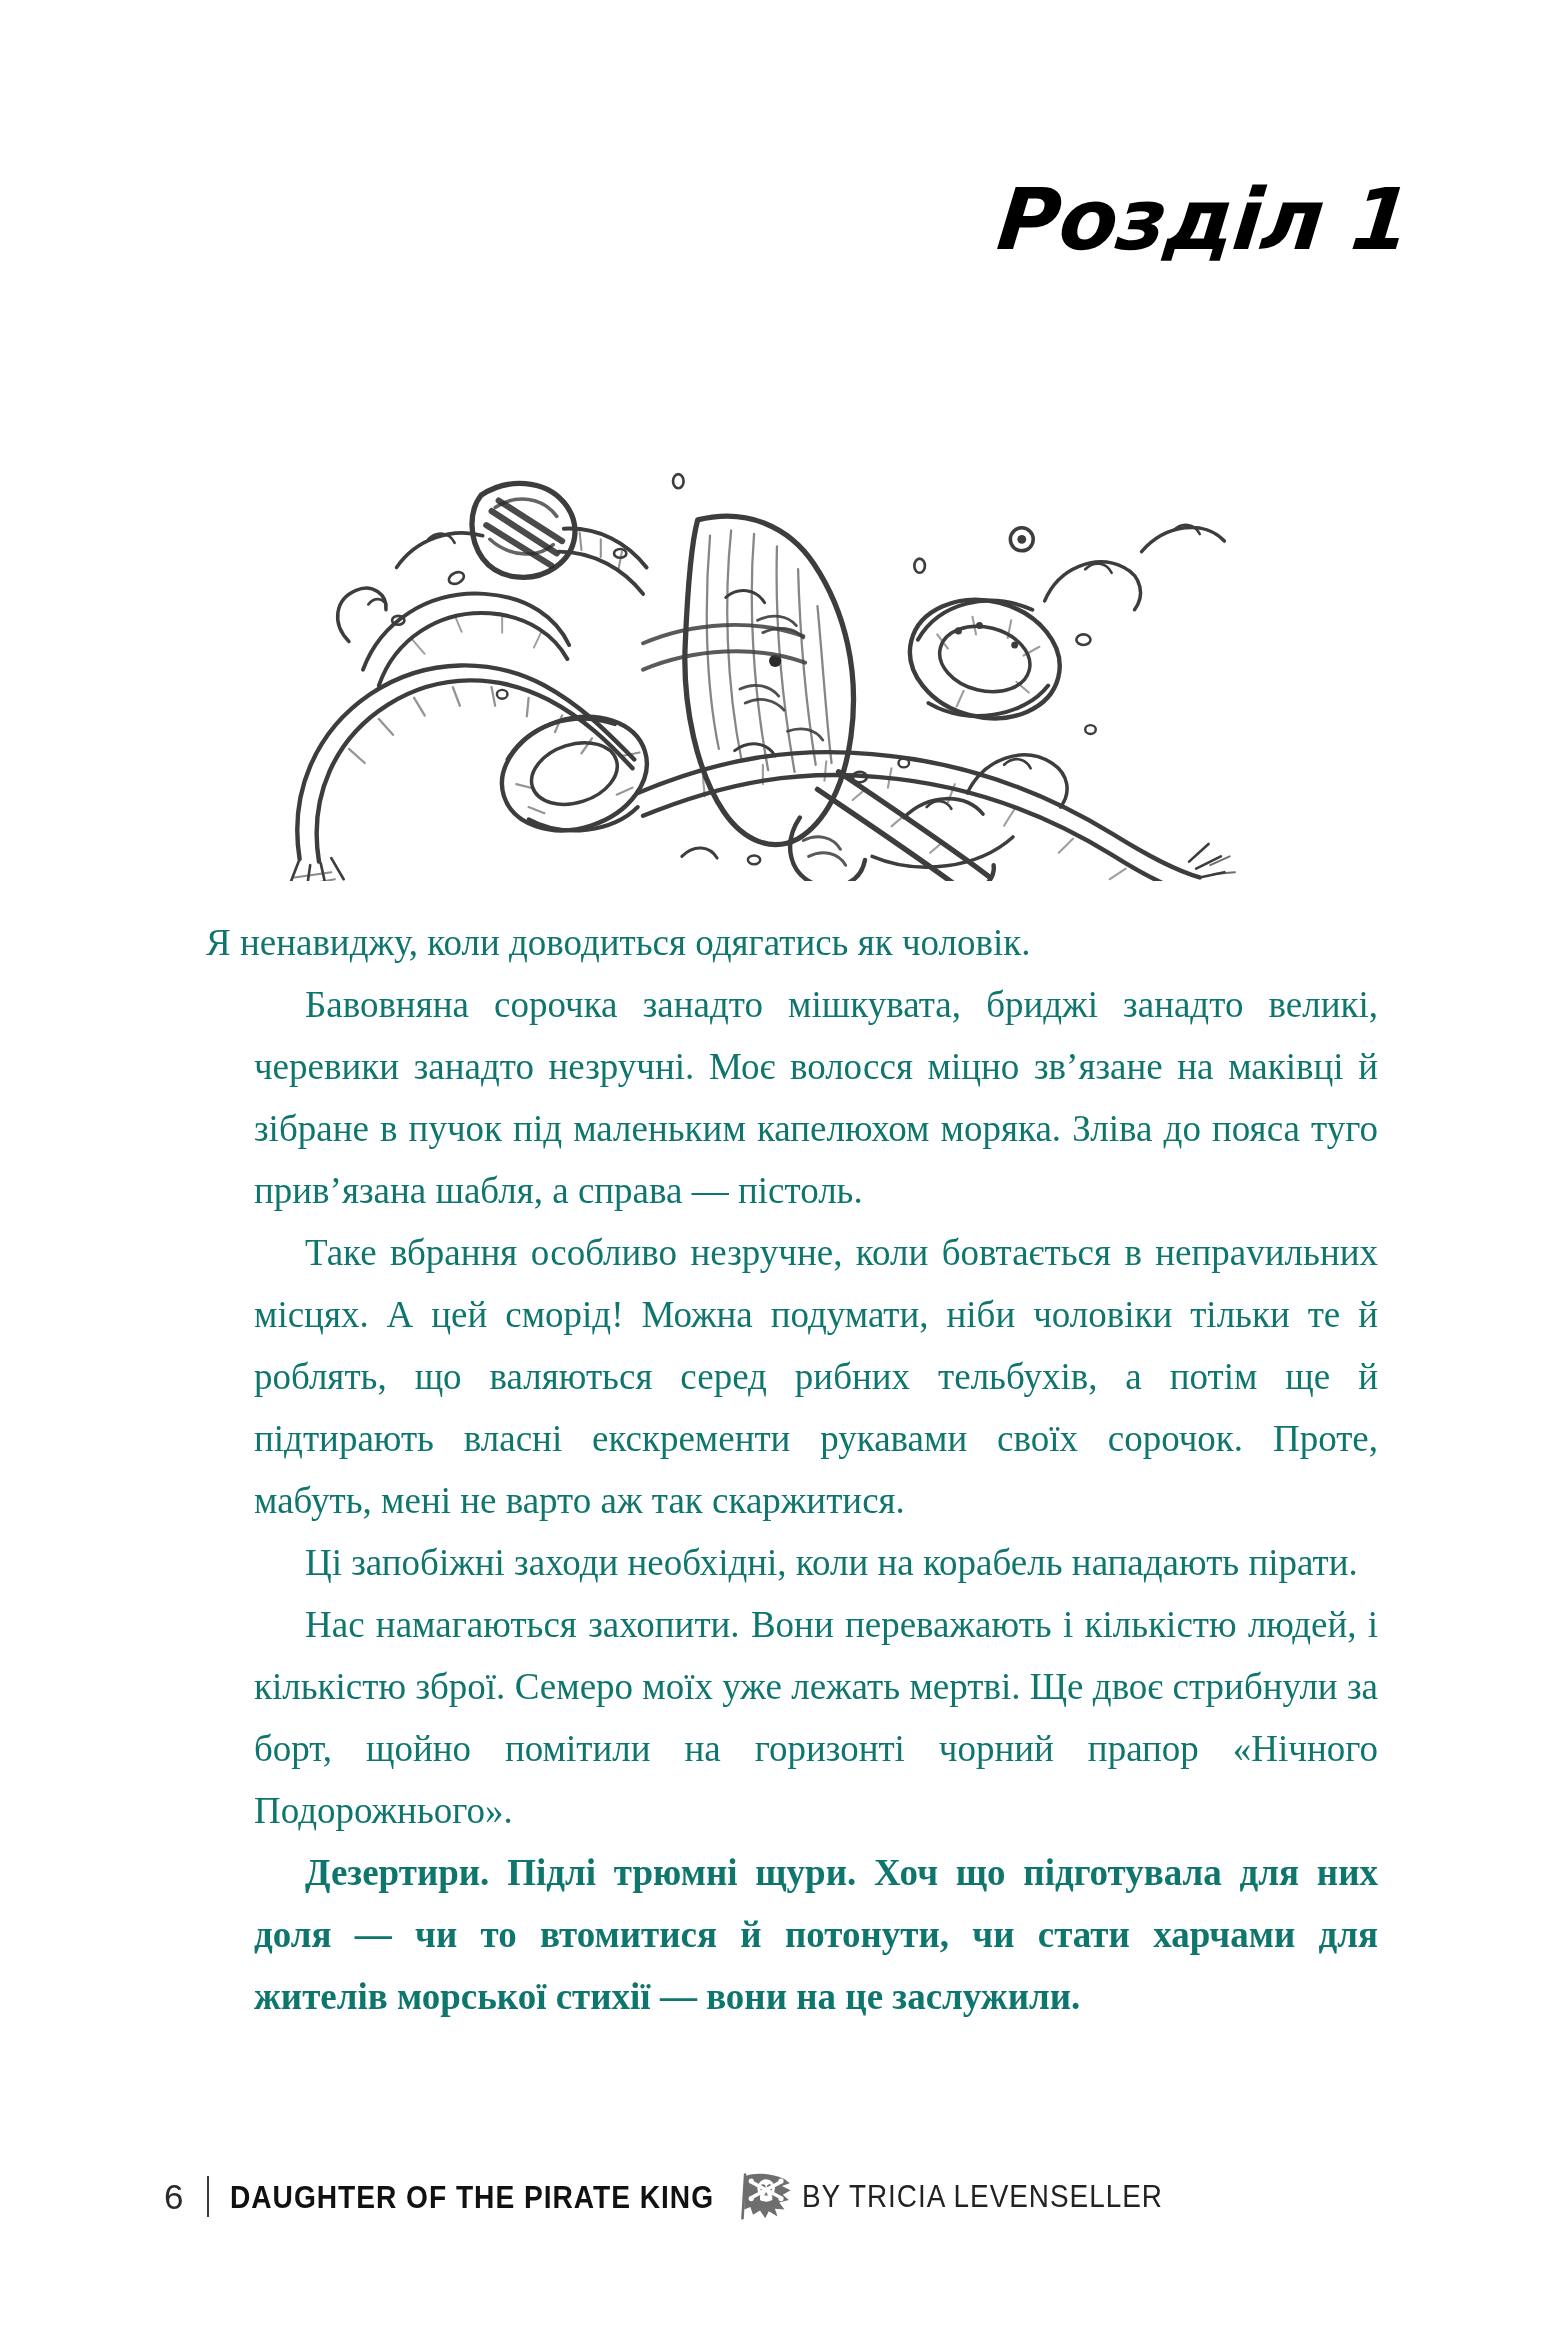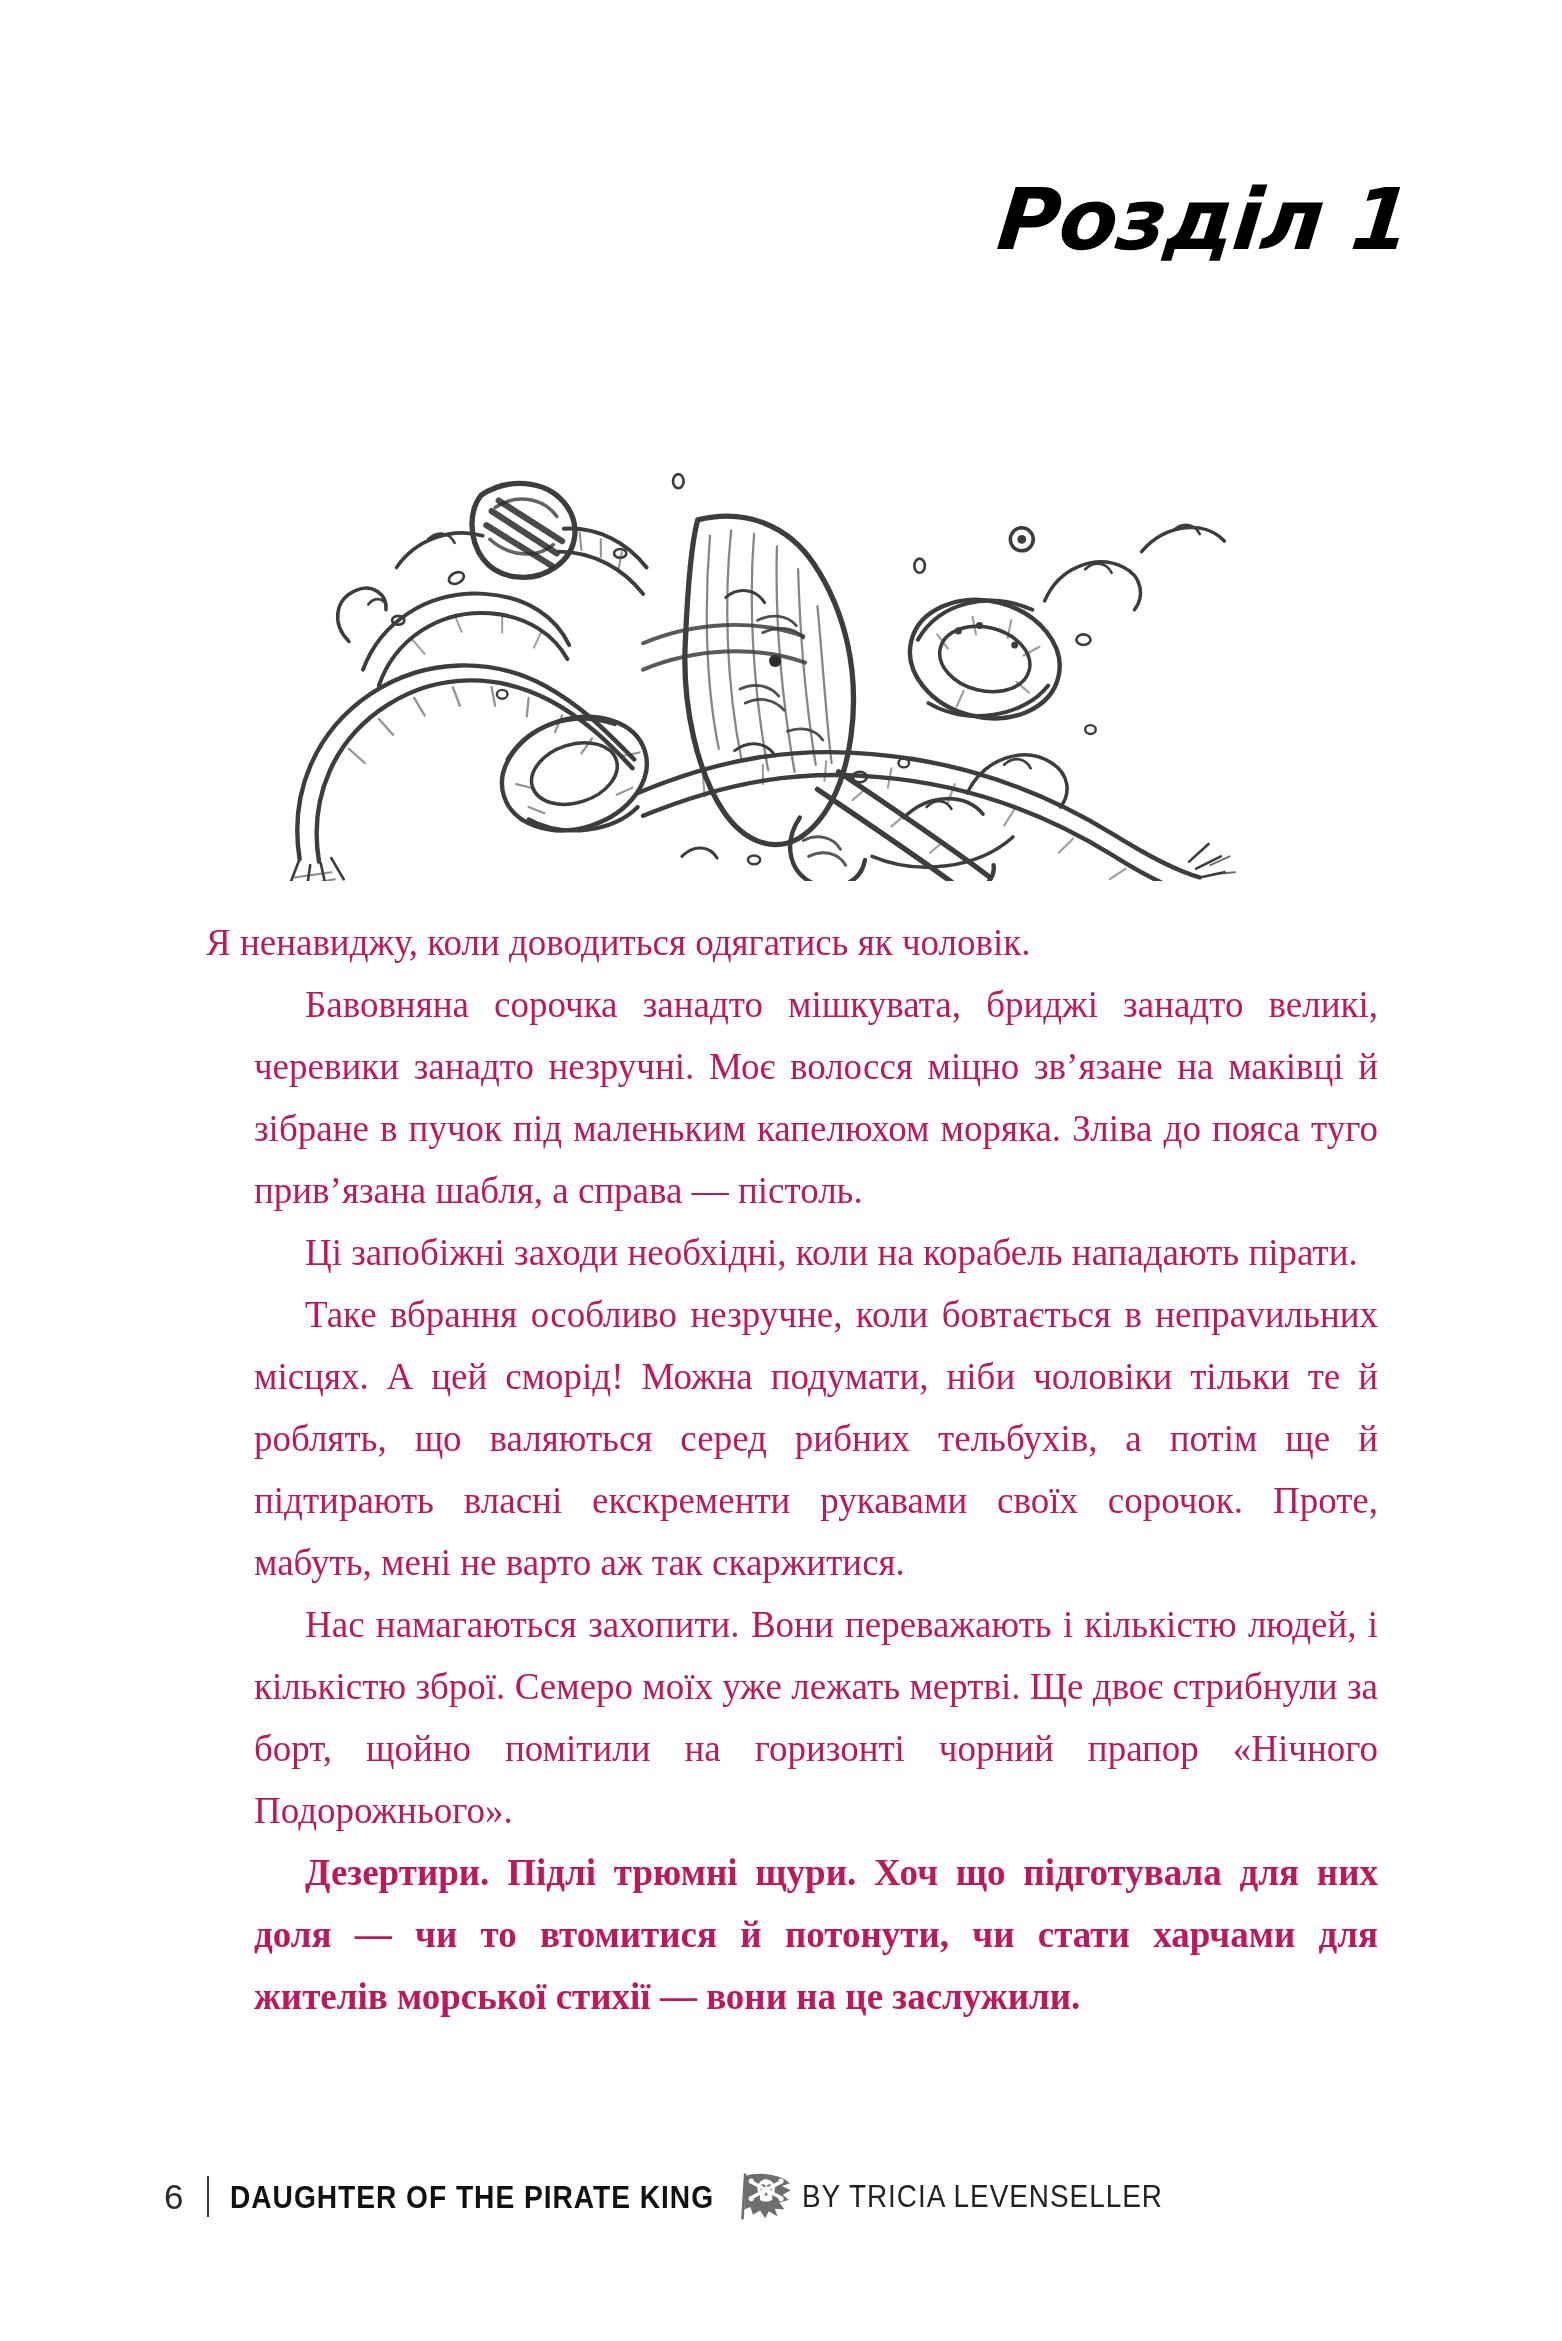--- a/index.html
+++ b/index.html
@@ -57,21 +57,21 @@
   .body-copy {
     position: absolute;
     top: 912px;
     left: 206px;
     width: 1172px;
     font-size: 37px;
     line-height: 62px;
     text-align: justify;
     text-justify: inter-word;
     hyphens: manual;
-    color: #be185d;
+    color: #0f766e;
   }
   .body-copy p {
     margin: 0;
     text-indent: 0;
   }
   .body-copy p.indent {
     text-indent: 51px;
     margin-left: 48px;
   }
   .body-copy p:last-child {
@@ -268,22 +268,22 @@
         <ellipse cx="270" cy="358" rx="6" ry="5" stroke-width="2.8"></ellipse>
         <ellipse cx="938" cy="398" rx="6" ry="5" stroke-width="2.8"></ellipse>
         <ellipse cx="556" cy="546" rx="7" ry="5" stroke-width="2.8"></ellipse>
       </g>
     </svg>
   </div>
 
   <div class="body-copy">
     <p>Я ненавиджу, коли доводиться одягатись як чоловік.</p>
     <p class="indent">Бавовняна сорочка занадто мішкувата, бриджі занадто ве­ликі, черевики занадто незручні. Моє волосся міцно зв’язане на маківці й зібране в пучок під маленьким капелюхом моря­ка. Зліва до пояса туго прив’язана шабля, а справа — пістоль.</p>
+    <p class="indent">Таке вбрання особливо незручне, коли бовтається в непра­vильних місцях. А цей сморід! Можна подумати, ніби чолові­ки тільки те й роблять, що валяються серед рибних тельбухів, а потім ще й підтирають власні екскременти рукавами своїх сорочок. Проте, мабуть, мені не варто аж так скаржитися.</p>
     <p class="indent">Ці запобіжні заходи необхідні, коли на корабель напада­ють пірати.</p>
-    <p class="indent">Таке вбрання особливо незручне, коли бовтається в непра­vильних місцях. А цей сморід! Можна подумати, ніби чолові­ки тільки те й роблять, що валяються серед рибних тельбухів, а потім ще й підтирають власні екскременти рукавами своїх сорочок. Проте, мабуть, мені не варто аж так скаржитися.</p>
     <p class="indent">Нас намагаються захопити. Вони переважають і кількістю людей, і кількістю зброї. Семеро моїх уже лежать мертві. Ще двоє стрибнули за борт, щойно помітили на горизонті чор­ний прапор «Нічного Подорожнього».</p>
     <p class="indent">Дезертири. Підлі трюмні щури. Хоч що підготувала для них доля — чи то втомитися й потонути, чи стати харчами для жителів морської стихії — вони на це заслужили.</p>
   </div>
 
   <div class="footer">
     <span class="footer-page-number">6</span>
 
     <span class="footer-divider"></span>
 
     <span class="footer-title">DAUGHTER OF THE PIRATE KING</span>

